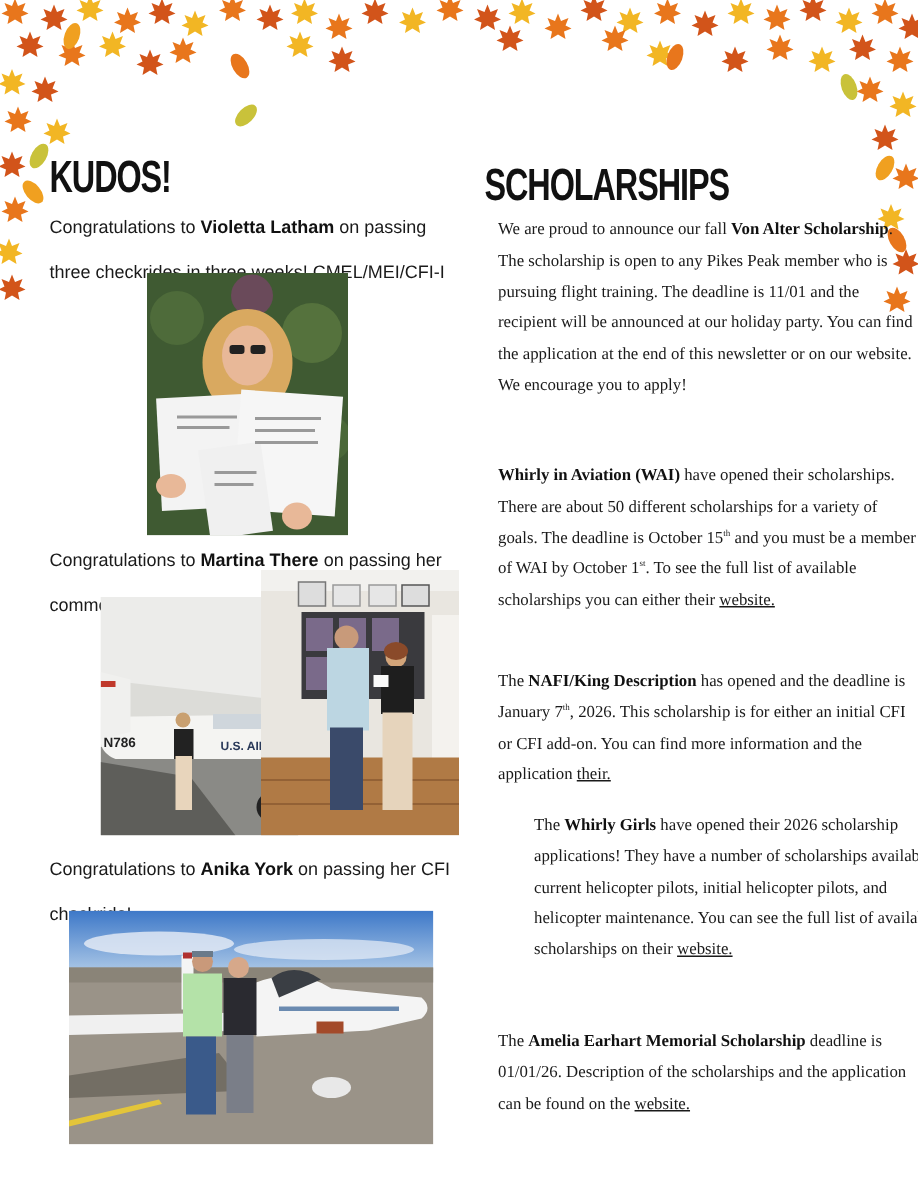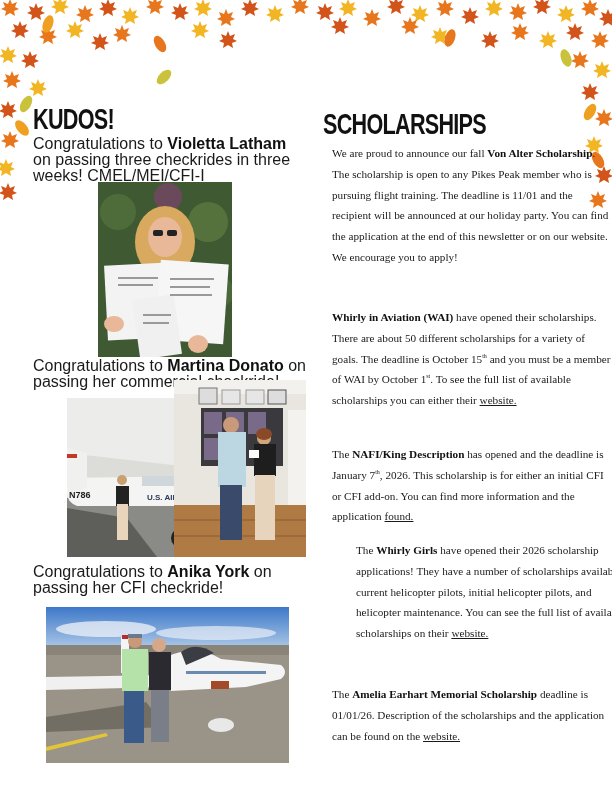--- a/index.html
+++ b/index.html
@@ -16,22 +16,22 @@
     letter-spacing:-1px;
     transform:scaleX(0.72);
     transform-origin:left top;
     line-height:1;
   }
   #kudos-heading { left:33px; top:104px; font-size:30px; }
   #scholarships-heading { left:323px; top:109px; font-size:30px; }
 
   .caption {
     position:absolute;
-    font-size:16px;
-    line-height:16px;
+    font-size:12px;
+    line-height:30px;
     color:#1a1a1a;
   }
   .caption b, .para b { font-weight:700; color:#111; }
 
   .para {
     position:absolute;
     left:332px;
     width:282px;
     font-size:11.2px;
     line-height:20.8px;
@@ -160,21 +160,21 @@
         <rect x="72" y="112" width="42" height="2"></rect>
         <rect x="45" y="132" width="28" height="2"></rect>
         <rect x="45" y="140" width="26" height="2"></rect>
       </g>
     <ellipse cx="16" cy="142" rx="10" ry="8" fill="#e8b898"></ellipse>
       <ellipse cx="100" cy="162" rx="10" ry="9" fill="#e8b898"></ellipse>
   </svg>
 </div>
 
 <div class="caption" style="left:33px; top:358px; width:280px;">
-  <span>Congratulations to </span><b>Martina Donato</b><span> on passing her commercial checkride!</span>
+  <span>Congratulations to </span><b>Martina There</b><span> on passing her commercial checkride!</span>
 </div>
 
 <div class="photo" style="left:24px; top:398px; width:132px; height:159px;margin-left:43px;" title="Martina Donato standing beside a U.S. Air Force aircraft N786">
   <svg viewBox="0 0 132 159" preserveAspectRatio="none">
     <rect width="132" height="159" fill="#dcdcd8"></rect>
     <polygon points="0,0 132,0 132,70 0,55" fill="#ececea"></polygon>
     <rect x="0" y="100" width="132" height="59" fill="#8a8a86"></rect>
     <polygon points="0,110 60,120 90,159 0,159" fill="#5e5e5a"></polygon>
     <path d="M0,80 L132,78 L132,108 L10,108 Q0,104 0,95 Z" fill="#f4f4f2"></path>
     <polygon points="0,50 20,55 20,90 0,95" fill="#f0f0ee"></polygon>
@@ -265,21 +265,21 @@
 
 <div class="para" style="top:143px;">
   <span>We are proud to announce our fall </span><b>Von Alter Scholarship</b><span>. The scholarship is open to any Pikes Peak member who is pursuing flight training. The deadline is 11/01 and the recipient will be announced at our holiday party. You can find the application at the end of this newsletter or on our website. We encourage you to apply!</span>
 </div>
 
 <div class="para" style="top:307px;">
   <b>Whirly in Aviation (WAI)</b><span> have opened their scholarships. There are about 50 different scholarships for a variety of goals. The deadline is October 15</span><sup>th</sup><span> and you must be a member of WAI by October 1</span><sup>st</sup><span>. To see the full list of available scholarships you can either their </span><a href="#">website.</a>
 </div>
 
 <div class="para" style="top:444px;">
-  <span>The </span><b>NAFI/King Description</b><span> has opened and the deadline is January 7</span><sup>th</sup><span>, 2026. This scholarship is for either an initial CFI or CFI add-on. You can find more information and the application </span><a href="#">found.</a>
+  <span>The </span><b>NAFI/King Description</b><span> has opened and the deadline is January 7</span><sup>th</sup><span>, 2026. This scholarship is for either an initial CFI or CFI add-on. You can find more information and the application </span><a href="#">their.</a>
 </div>
 
 <div class="para" style="top:540px;margin-left:24px;">
   <span>The </span><b>Whirly Girls</b><span> have opened their 2026 scholarship applications! They have a number of scholarships available for current helicopter pilots, initial helicopter pilots, and helicopter maintenance. You can see the full list of available scholarships on their </span><a href="#">website. </a>
 </div>
 
 <div class="para" style="top:684px;">
   <span>The </span><b>Amelia Earhart Memorial Scholarship</b><span> deadline is 01/01/26. Description of the scholarships and the application can be found on the </span><a href="#">website.</a>
 </div>
 

